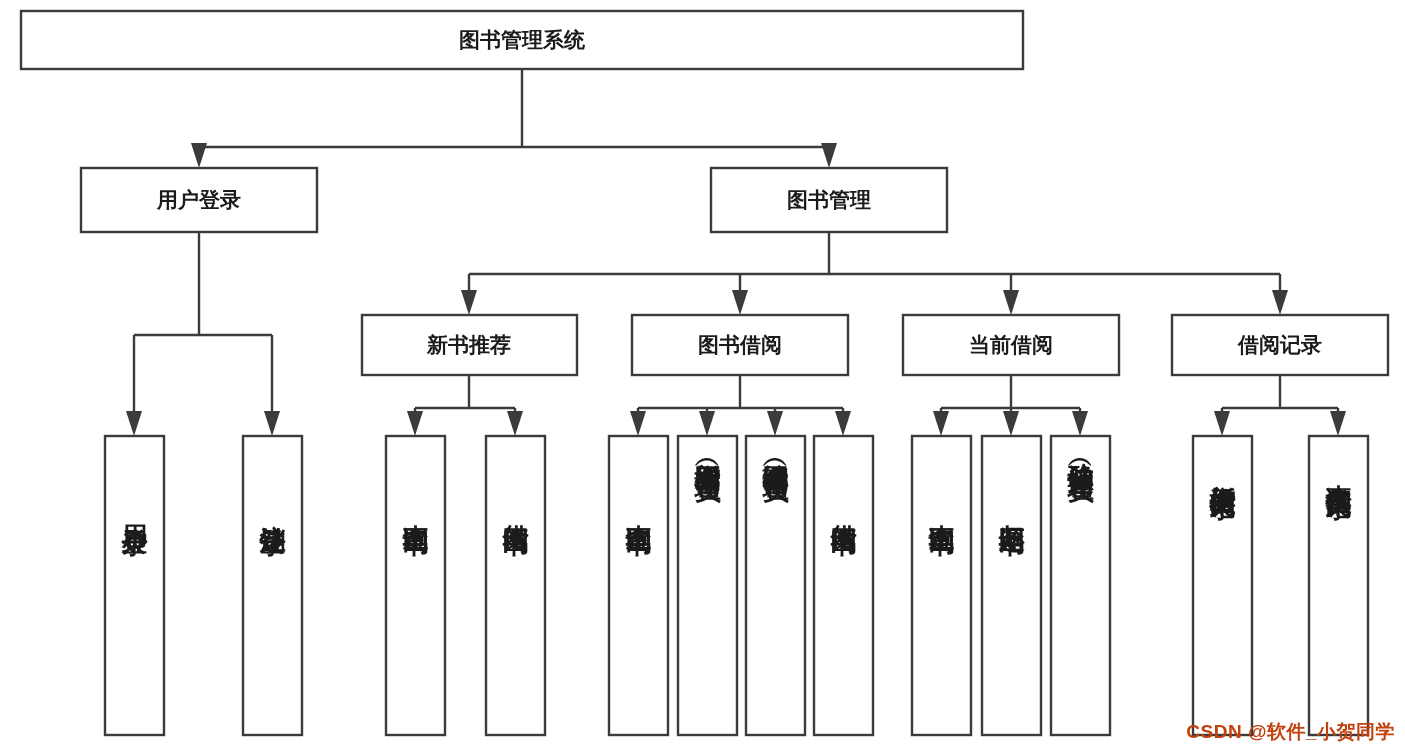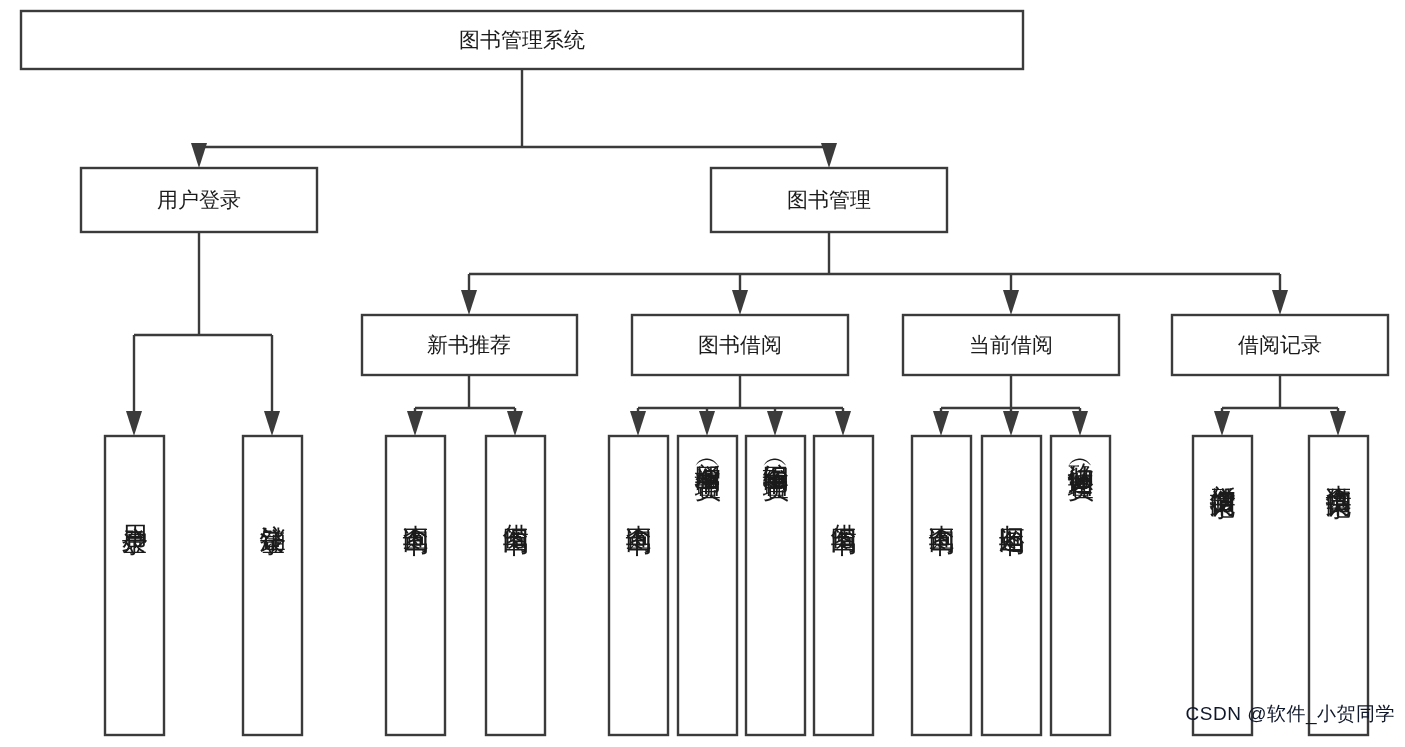--- a/index.html
+++ b/index.html
@@ -11,20 +11,21 @@
     width: 1405px;
     height: 747px;
     font-family: "Liberation Sans", "DejaVu Sans", sans-serif;
     overflow: hidden;
     position: relative;
   }
   #diagram-root {
     position: relative;
     width: 1405px;
     height: 747px;
+    font-weight: bold;
   }
   svg.diagram-svg {
     position: absolute;
     top: 0;
     left: 0;
     width: 1405px;
     height: 747px;
     display: block;
   }
   .node-box {
@@ -62,24 +63,24 @@
     font-family: "Liberation Sans", "DejaVu Sans", sans-serif;
     font-size: 26px;
     line-height: 1.05;
     color: #1b1b1b;
     letter-spacing: 2px;
     white-space: nowrap;
   }
   .watermark {
     position: absolute;
     right: 10px;
-    bottom: 20px;
+    bottom: 2px;
     font-family: "Liberation Sans", "DejaVu Sans", sans-serif;
     font-size: 19px;
-    color: #0f172a;
+    color: #c2410c;
     letter-spacing: 0.5px;
     white-space: nowrap;
   }
 </style>
 </head>
 <body>
 
 <div id="diagram-root">
 
   <svg class="diagram-svg" viewBox="0 0 1405 747">

